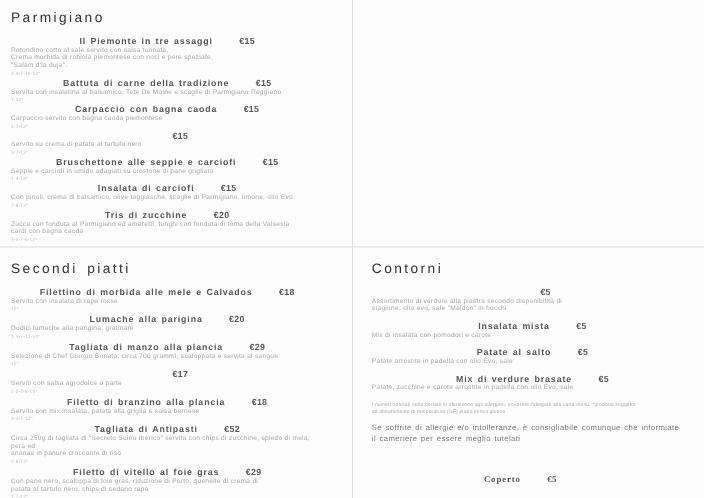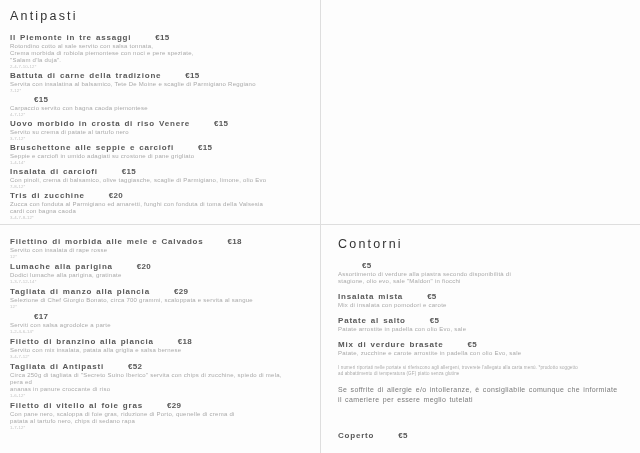--- a/index.html
+++ b/index.html
@@ -14,39 +14,39 @@
   .quad.tr{left:320px;top:0;width:320px;height:224px;}
   .quad.bl{left:0;top:225px;width:320px;height:228px;padding:12px 26px 0 10px;}
   .quad.br{left:321px;top:225px;width:319px;height:228px;padding:12px 10px 0 17px;}
   h2.sec{
     margin:0 0 9px 0;font-size:12.5px;line-height:15px;font-weight:400;
     letter-spacing:2.2px;color:#333;word-spacing:3px;
   }
   .item{margin-bottom:2px;}
   .bl .item{margin-bottom:3px;}
   .br .item{margin-bottom:7px;}
-  .head{display:flex;justify-content:flex-start;align-items:baseline;}
+  .head{display:flex;justify-content:center;align-items:baseline;}
   .t{font-size:8px;line-height:10px;font-weight:700;letter-spacing:0.8px;color:#585858;word-spacing:1px;}
   .p{font-size:8px;line-height:10px;font-weight:700;letter-spacing:0.3px;color:#585858;flex:none;margin-left:24px;}
   .desc{font-size:6px;line-height:7px;letter-spacing:0.25px;color:#a9a9a9;}
   .code{font-size:4.3px;line-height:4px;margin-top:1px;letter-spacing:0.2px;color:#c3c3c3;}
   .note-small{position:absolute;left:17px;top:140px;right:0;color:#ababab;font-size:4.5px;line-height:6px;letter-spacing:0.15px;white-space:nowrap;}
   .note-big{position:absolute;left:17px;top:160px;right:0;color:#7a7a7a;font-size:7px;line-height:10px;letter-spacing:0.35px;word-spacing:1px;white-space:nowrap;}
-  .coperto{position:absolute;left:17px;right:32px;bottom:12px;display:flex;justify-content:flex-start;align-items:baseline;}
+  .coperto{position:absolute;left:17px;right:32px;bottom:12px;display:flex;justify-content:center;align-items:baseline;font-family:Liberation Serif, serif;}
 </style>
 </head>
 <body>
 
 <div class="page">
 
   <div class="divider-v"></div>
   <div class="divider-h"></div>
 
   <section class="quad tl">
-    <h2 class="sec">Antipasti</h2>
+    <h2 class="sec">Parmigiano</h2>
     <div>
   <div class="item">
     <div class="head">
       <span class="t">Il Piemonte in tre assaggi</span>
       <span class="p">€15</span>
     </div>
   <div class="desc">Rotondino cotto al sale servito con salsa tonnata,</div>
           <div class="desc">Crema morbida di robiola piemontese con noci e pere speziate,</div>
           <div class="desc">"Salam d'la duja".</div>
           <div class="code">2-4-7-10-12*</div>
@@ -56,29 +56,29 @@
     <div class="head">
       <span class="t">Battuta di carne della tradizione</span>
       <span class="p">€15</span>
     </div>
   <div class="desc">Servita con insalatina al balsamico, Tete De Moine e scaglie di Parmigiano Reggiano</div>
           <div class="code">7-12*</div>
         </div>
 
   <div class="item">
     <div class="head">
+      <span class="t">Carpaccio con bagna caoda</span>
       <span class="p">€15</span>
     </div>
   <div class="desc">Carpaccio servito con bagna caoda piemontese</div>
           <div class="code">4-7-12*</div>
         </div>
 
   <div class="item">
     <div class="head">
-      <span class="t">Uovo morbido in crosta di riso Venere</span>
       <span class="p">€15</span>
     </div>
   <div class="desc">Servito su crema di patate al tartufo nero</div>
           <div class="code">3-7-12*</div>
         </div>
 
   <div class="item">
     <div class="head">
       <span class="t">Bruschettone alle seppie e carciofi</span>
       <span class="p">€15</span>
@@ -106,20 +106,21 @@
           <div class="code">3-4-7-8-12*</div>
         </div>
 </div>
   </section>
 
   <section class="quad tr">
     
   </section>
 
   <section class="quad bl">
+    <h2 class="sec">Secondi piatti</h2>
     <div>
   <div class="item">
     <div class="head">
       <span class="t">Filettino di morbida alle mele e Calvados</span>
       <span class="p">€18</span>
     </div>
   <div class="desc">Servito con insalata di rape rosse</div>
           <div class="code">12*</div>
         </div>
 

